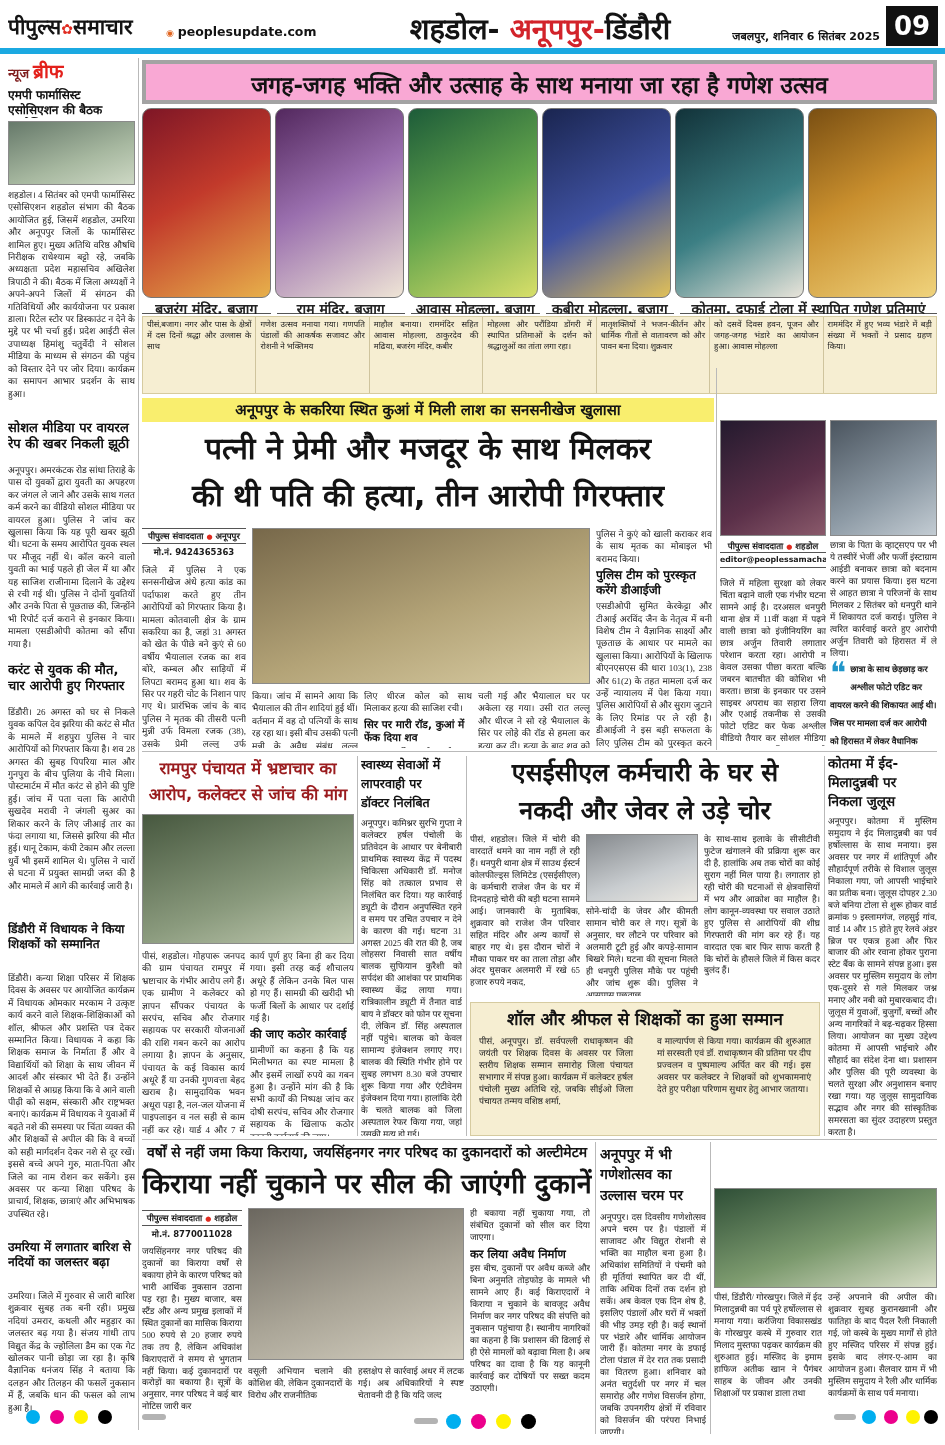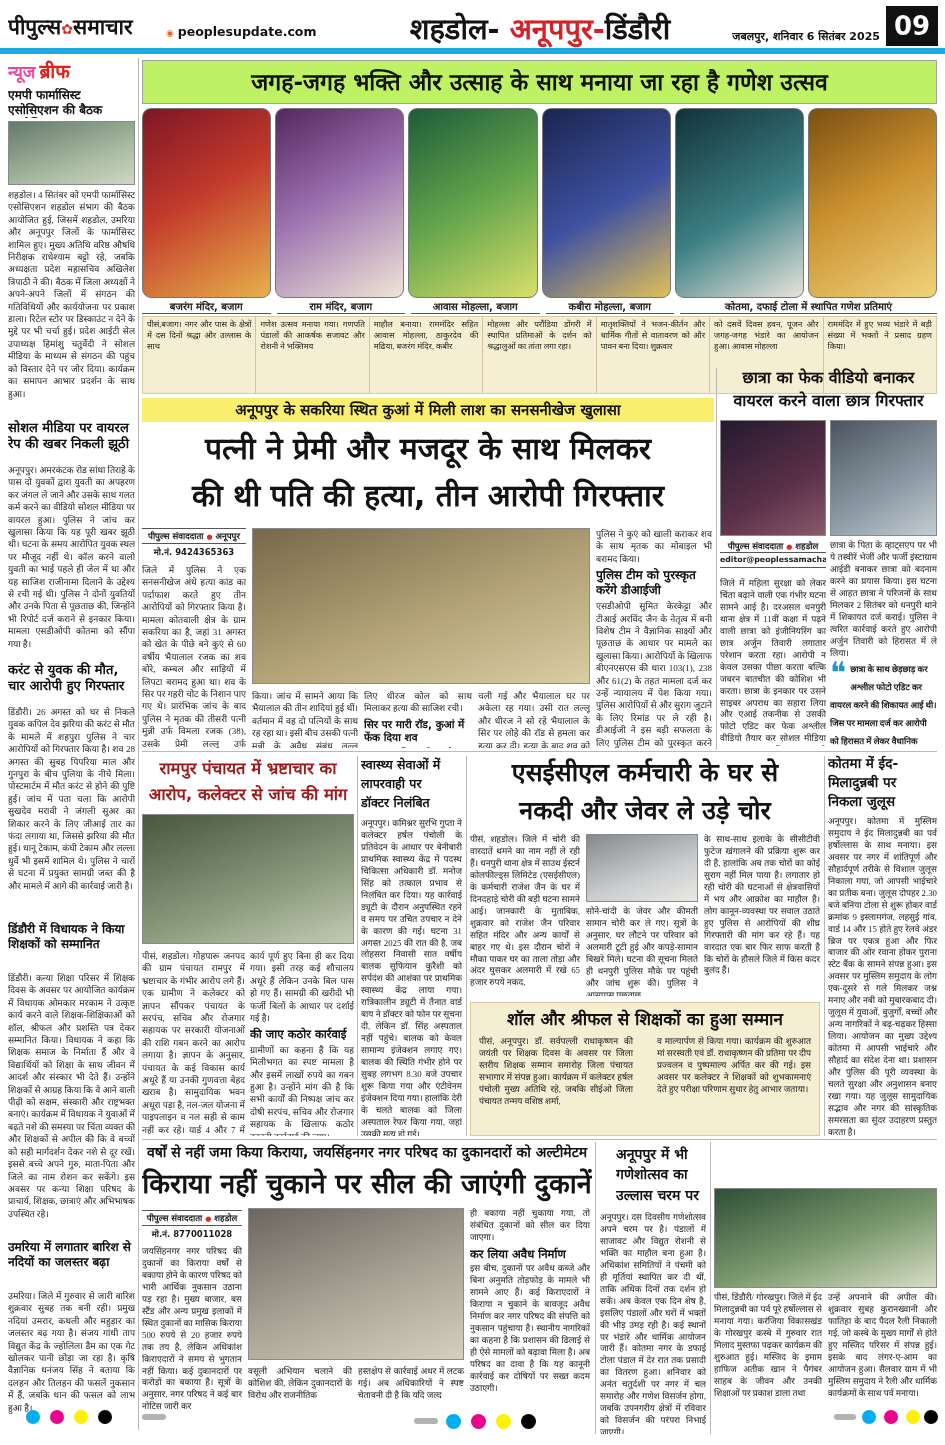--- a/index.html
+++ b/index.html
@@ -11,21 +11,21 @@
 .j{font-size:9px;line-height:1.38;text-align:justify;color:#1c1c1c}
 .j2{font-size:8.8px;line-height:1.36;text-align:justify;color:#1c1c1c}
 .sub{font-family:"DejaVu Sans","Liberation Sans",sans-serif;font-weight:bold;font-size:10.5px;line-height:1.25;color:#111;margin:3px 0 2px}
 .byl{font-size:8.5px;font-weight:bold;text-align:center;border-top:1px solid #555;border-bottom:1px solid #555;padding:2px 0;font-family:"DejaVu Sans",sans-serif;line-height:1.2}
 .phn{font-size:8.5px;font-weight:bold;text-align:center;padding:2px 0;font-family:"DejaVu Sans",sans-serif}
 .red{color:#e02b20}
 .vln{background:#b9b9b9;width:1px}
 .hln{background:#b9b9b9;height:1px}
 .ph{border:1px solid #8a8a8a}
 .tile{border-radius:9px;border:1px solid #777}
-.lab{font-size:10px;font-weight:bold;font-family:"DejaVu Sans",sans-serif;text-align:center;border-bottom:1px solid #555;line-height:1.4;color:#222}
+.lab{font-size:14px;font-weight:bold;font-family:"DejaVu Sans",sans-serif;text-align:center;border-bottom:1px solid #555;line-height:1.4;color:#222}
 .capwrap{background:#f6eed2;border:1px solid #d6cba0;display:flex}
 .capcol{font-size:8.2px;line-height:1.32;text-align:justify;padding:3px 4px;border-left:1px solid #cfc49d;flex:1}
 .capcol:first-child{border-left:none}
 .nbt{font-family:"DejaVu Sans",sans-serif;font-weight:bold;font-size:12px;line-height:1.22;color:#101010}
 
 .g1{background:linear-gradient(150deg,#7e1626,#c23a2b 45%,#e7b04b)}
 .g2{background:linear-gradient(150deg,#53285e,#96б0?,#96 0 0)}
 .g2{background:linear-gradient(150deg,#53285e,#9a6fae 45%,#efe5d6)}
 .g3{background:linear-gradient(150deg,#1d5c39,#63a44c 50%,#d8df69)}
 .g4{background:linear-gradient(150deg,#1a2550,#3f51a0 52%,#e0c059)}
@@ -58,21 +58,21 @@
   <div class="abs ctr" style="left:300px;top:8px;width:480px;height:40px">
     <span class="hd" style="font-size:29px">शहडोल- </span><span class="hd" style="font-size:29px;color:#d2232a">अनूपपुर-</span><span class="hd" style="font-size:29px">डिंडौरी</span>
   </div>
   <div class="abs hd" style="left:690px;top:28px;width:190px;height:16px;font-size:11px;text-align:right">जबलपुर, शनिवार 6 सितंबर 2025</div>
   <div class="abs ctr" style="left:886px;top:6px;width:52px;height:40px;background:#111">
     <span class="hd" style="color:#fff;font-size:26px;line-height:40px">09</span>
   </div>
   <div class="abs" style="left:0;top:48px;width:945px;height:6px;background:#1ba9e1"></div>
 
   <div class="abs" style="left:8px;top:58px;width:128px;height:28px">
-    <span class="hd" style="font-size:17px;color:#ec4899">न्यूज</span>
+    <span class="hd" style="font-size:13px;color:#7f1d1d">न्यूज</span>
     <span class="hd" style="font-size:19px;color:#e3201b">ब्रीफ</span>
   </div>
 
   <div class="abs nbt" style="left:8px;top:88px;width:127px;height:30px">एमपी फार्मासिस्ट एसोसिएशन की बैठक आयोजित</div>
   <div class="abs ph g7" style="left:8px;top:121px;width:127px;height:64px"></div>
   <div class="abs j" style="left:8px;top:189px;width:127px;height:228px">शहडोल। 4 सितंबर को एमपी फार्मासिस्ट एसोसिएशन शहडोल संभाग की बैठक आयोजित हुई, जिसमें शहडोल, उमरिया और अनूपपुर जिलों के फार्मासिस्ट शामिल हुए। मुख्य अतिथि वरिष्ठ औषधि निरीक्षक राधेश्याम बट्टो रहे, जबकि अध्यक्षता प्रदेश महासचिव अखिलेश त्रिपाठी ने की। बैठक में जिला अध्यक्षों ने अपने-अपने जिलों में संगठन की गतिविधियों और कार्ययोजना पर प्रकाश डाला। रिटेल स्टोर पर डिस्काउंट न देने के मुद्दे पर भी चर्चा हुई। प्रदेश आईटी सेल उपाध्यक्ष हिमांशु चतुर्वेदी ने सोशल मीडिया के माध्यम से संगठन की पहुंच को विस्तार देने पर जोर दिया। कार्यक्रम का समापन आभार प्रदर्शन के साथ हुआ।</div>
 
   <div class="abs nbt" style="left:8px;top:420px;width:127px;height:42px;font-size:13px">सोशल मीडिया पर वायरल रेप की खबर निकली झूठी</div>
   <div class="abs j" style="left:8px;top:464px;width:127px;height:196px">अनूपपुर। अमरकंटक रोड सांधा तिराहे के पास दो युवकों द्वारा युवती का अपहरण कर जंगल ले जाने और उसके साथ गलत कर्म करने का वीडियो सोशल मीडिया पर वायरल हुआ। पुलिस ने जांच कर खुलासा किया कि यह पूरी खबर झूठी थी। घटना के समय आरोपित युवक स्थल पर मौजूद नहीं थे। कॉल करने वालो युवती का भाई पहले ही जेल में था और यह साजिश राजीनामा दिलाने के उद्देश्य से रची गई थी। पुलिस ने दोनों युवतियों और उनके पिता से पूछताछ की, जिन्होंने भी रिपोर्ट दर्ज कराने से इनकार किया। मामला एसडीओपी कोतमा को सौंपा गया है।</div>
 
@@ -80,21 +80,21 @@
   <div class="abs j" style="left:8px;top:706px;width:127px;height:214px">डिंडौरी। 26 अगस्त को घर से निकले युवक कपिल देव झरिया की करंट से मौत के मामले में शहपुरा पुलिस ने चार आरोपियों को गिरफ्तार किया है। शव 28 अगस्त की सुबह पिपरिया माल और गुनपुरा के बीच पुलिया के नीचे मिला। पोस्टमार्टम में मौत करंट से होने की पुष्टि हुई। जांच में पता चला कि आरोपी सुखदेव मरावी ने जंगली सुअर का शिकार करने के लिए जीआई तार का फंदा लगाया था, जिससे झरिया की मौत हुई। धानू टेकाम, कंघी टेकाम और लल्ला धुर्वे भी इसमें शामिल थे। पुलिस ने चारों से घटना में प्रयुक्त सामग्री जब्त की है और मामले में आगे की कार्रवाई जारी है।</div>
 
   <div class="abs nbt" style="left:8px;top:922px;width:127px;height:48px">डिंडौरी में विधायक ने किया शिक्षकों को सम्मानित</div>
   <div class="abs j" style="left:8px;top:972px;width:127px;height:264px">डिंडौरी। कन्या शिक्षा परिसर में शिक्षक दिवस के अवसर पर आयोजित कार्यक्रम में विधायक ओमकार मरकाम ने उत्कृष्ट कार्य करने वाले शिक्षक-शिक्षिकाओं को शॉल, श्रीफल और प्रशस्ति पत्र देकर सम्मानित किया। विधायक ने कहा कि शिक्षक समाज के निर्माता हैं और वे विद्यार्थियों को शिक्षा के साथ जीवन में आदर्श और संस्कार भी देते हैं। उन्होंने शिक्षकों से आग्रह किया कि वे आने वाली पीढ़ी को सक्षम, संस्कारी और राष्ट्रभक्त बनाएं। कार्यक्रम में विधायक ने युवाओं में बढ़ते नशे की समस्या पर चिंता व्यक्त की और शिक्षकों से अपील की कि वे बच्चों को सही मार्गदर्शन देकर नशे से दूर रखें। इससे बच्चे अपने गुरु, माता-पिता और जिले का नाम रोशन कर सकेंगे। इस अवसर पर कन्या शिक्षा परिषद के प्राचार्य, शिक्षक, छात्राएं और अभिभाषक उपस्थित रहे।</div>
 
   <div class="abs nbt" style="left:8px;top:1240px;width:127px;height:48px">उमरिया में लगातार बारिश से नदियों का जलस्तर बढ़ा</div>
   <div class="abs j" style="left:8px;top:1290px;width:127px;height:134px">उमरिया। जिले में गुरुवार से जारी बारिश शुक्रवार सुबह तक बनी रही। प्रमुख नदियां उमरार, कथली और महुड़ार का जलस्तर बढ़ गया है। संजय गांधी ताप विद्युत केंद्र के ज्होलिला डैम का एक गेट खोलकर पानी छोड़ा जा रहा है। कृषि वैज्ञानिक धनंजय सिंह ने बताया कि दलहन और तिलहन की फसलें नुकसान में हैं, जबकि धान की फसल को लाभ हुआ है।</div>
 
   <div class="abs vln" style="left:138px;top:58px;height:1372px"></div>
 
-  <div class="abs ctr" style="left:142px;top:60px;width:795px;height:44px;background:#bef264;border:1px solid #a3a3a3">
+  <div class="abs ctr" style="left:142px;top:60px;width:795px;height:44px;background:#f9a8d4;border:4px solid #a3a3a3">
     <span class="hd" style="font-size:23px;line-height:42px">जगह-जगह भक्ति और उत्साह के साथ मनाया जा रहा है गणेश उत्सव</span>
   </div>
   <div class="abs" style="left:142px;top:108px;width:795px;height:190px;display:flex;gap:4px">
     <div class="tile g1" style="flex:1"></div>
     <div class="tile g2" style="flex:1"></div>
     <div class="tile g3" style="flex:1"></div>
     <div class="tile g4" style="flex:1"></div>
     <div class="tile g5" style="flex:1"></div>
     <div class="tile g6" style="flex:1"></div>
   </div>
@@ -136,24 +136,20 @@
   </div>
   <div class="abs j" style="left:478px;top:690px;width:112px;height:58px">चली गई और भैयालाल घर पर अकेला रह गया। उसी रात लल्लू और धीरज ने सो रहे भैयालाल के सिर पर लोहे की रॉड से हमला कर हत्या कर दी। हत्या के बाद शव को बोरे और कम्बल में लपेटकर कुएं में फेंक दिया।</div>
   <div class="abs" style="left:596px;top:528px;width:116px;height:220px">
     <div class="j">पुलिस ने कुएं को खाली कराकर शव के साथ मृतक का मोबाइल भी बरामद किया।</div>
     <div class="sub" style="font-size:12px">पुलिस टीम को पुरस्कृत करेंगे डीआईजी</div>
     <div class="j">एसडीओपी सुमित केरकेट्टा और टीआई अरविंद जैन के नेतृत्व में बनी विशेष टीम ने वैज्ञानिक साक्ष्यों और पूछताछ के आधार पर मामले का खुलासा किया। आरोपियों के खिलाफ बीएनएसएस की धारा 103(1), 238 और 61(2) के तहत मामला दर्ज कर उन्हें न्यायालय में पेश किया गया। पुलिस आरोपियों से और सुराग जुटाने के लिए रिमांड पर ले रही है। डीआईजी ने इस बड़ी सफलता के लिए पुलिस टीम को पुरस्कृत करने की घोषणा की है।</div>
   </div>
 
   <div class="abs vln" style="left:716px;top:368px;height:382px"></div>
 
-  <div class="abs ctr" style="left:720px;top:366px;width:217px;height:48px">
-    <div class="hd" style="font-size:16px;line-height:1.45">छात्रा का फेक वीडियो बनाकर</div>
-    <div class="hd" style="font-size:16px;line-height:1.45">वायरल करने वाला छात्र गिरफ्तार</div>
-  </div>
   <div class="abs ph g9" style="left:720px;top:420px;width:106px;height:116px"></div>
   <div class="abs ph g10" style="left:830px;top:420px;width:107px;height:116px"></div>
   <div class="abs" style="left:720px;top:540px;width:106px;height:32px">
     <div class="byl" style="border:none;padding:1px 0"><span>पीपुल्स संवाददाता</span> <span class="red" style="font-size:7px">●</span> <span>शहडोल</span></div>
     <div class="byl" style="font-size:7.8px">editor@peoplessamachar.co.in</div>
   </div>
   <div class="abs j2" style="left:720px;top:578px;width:106px;height:168px">जिले में महिला सुरक्षा को लेकर चिंता बढ़ाने वाली एक गंभीर घटना सामने आई है। दरअसल धनपुरी थाना क्षेत्र में 11वीं कक्षा में पढ़ने वाली छात्रा को इंजीनियरिंग का छात्र अर्जुन तिवारी लगातार परेशान करता रहा। आरोपी न केवल उसका पीछा करता बल्कि जबरन बातचीत की कोशिश भी करता। छात्रा के इनकार पर उसने साइबर अपराध का सहारा लिया और एआई तकनीक से उसकी फोटो एडिट कर फेक अश्लील वीडियो तैयार कर सोशल मीडिया पर वायरल कर दिया। इतना ही नहीं, आरोपी ने</div>
   <div class="abs j2" style="left:830px;top:540px;width:107px;height:116px">छात्रा के पिता के व्हाट्सएप पर भी ये तस्वीरें भेजीं और फर्जी इंस्टाग्राम आईडी बनाकर छात्रा को बदनाम करने का प्रयास किया। इस घटना से आहत छात्रा ने परिजनों के साथ मिलकर 2 सितंबर को धनपुरी थाने में शिकायत दर्ज कराई। पुलिस ने त्वरित कार्रवाई करते हुए आरोपी अर्जुन तिवारी को हिरासत में ले लिया।</div>
   <div class="abs" style="left:830px;top:658px;width:107px;height:90px">
     <span class="qmark">❝</span>
@@ -225,21 +221,21 @@
   <div class="abs j2" style="left:248px;top:1366px;width:104px;height:48px">वसूली अभियान चलाने की कोशिश की, लेकिन दुकानदारों के विरोध और राजनीतिक</div>
   <div class="abs j2" style="left:358px;top:1366px;width:106px;height:48px">हस्तक्षेप से कार्रवाई अधर में लटक गई। अब अधिकारियों ने स्पष्ट चेतावनी दी है कि यदि जल्द</div>
   <div class="abs" style="left:470px;top:1208px;width:120px;height:206px">
     <div class="j2">ही बकाया नहीं चुकाया गया, तो संबंधित दुकानों को सील कर दिया जाएगा।</div>
     <div class="sub" style="font-size:11.5px">कर लिया अवैध निर्माण</div>
     <div class="j2">इस बीच, दुकानों पर अवैध कब्जे और बिना अनुमति तोड़फोड़ के मामले भी सामने आए हैं। कई किराएदारों ने किराया न चुकाने के बावजूद अवैध निर्माण कर नगर परिषद की संपत्ति को नुकसान पहुंचाया है। स्थानीय नागरिकों का कहना है कि प्रशासन की ढिलाई से ही ऐसे मामलों को बढ़ावा मिला है। अब परिषद का दावा है कि यह कानूनी कार्रवाई कर दोषियों पर सख्त कदम उठाएगी।</div>
   </div>
 
   <div class="abs vln" style="left:595px;top:1142px;height:292px"></div>
 
-  <div class="abs" style="left:616px;top:1144px;width:106px;height:64px">
+  <div class="abs" style="left:600px;top:1144px;width:106px;height:64px">
     <div class="hd" style="font-size:14px;line-height:1.45">अनूपपुर में भी</div>
     <div class="hd" style="font-size:14px;line-height:1.45">गणेशोत्सव का</div>
     <div class="hd" style="font-size:14px;line-height:1.45">उल्लास चरम पर</div>
   </div>
   <div class="abs j2" style="left:600px;top:1212px;width:106px;height:222px">अनूपपुर। दस दिवसीय गणेशोत्सव अपने चरम पर है। पंडालों में साजावट और विद्युत रोशनी से भक्ति का माहौल बना हुआ है। अधिकांश समितियों ने पंचमी को ही मूर्तियां स्थापित कर दी थीं, ताकि अधिक दिनों तक दर्शन हो सकें। अब केवल एक दिन शेष है, इसलिए पंडालों और घरों में भक्तों की भीड़ उमड़ रही है। कई स्थानों पर भंडारे और धार्मिक आयोजन जारी हैं। कोतमा नगर के डफाई टोला पंडाल में देर रात तक प्रसादी का वितरण हुआ। शनिवार को अनंत चतुर्दशी पर नगर में चल समारोह और गणेश विसर्जन होगा, जबकि उपनगरीय क्षेत्रों में रविवार को विसर्जन की परंपरा निभाई जाएगी।</div>
 
   <div class="abs vln" style="left:710px;top:1142px;height:292px"></div>
 
   <div class="abs ph g14" style="left:714px;top:1188px;width:223px;height:100px"></div>
   <div class="abs j2" style="left:714px;top:1292px;width:108px;height:142px">पीसं, डिंडौरी/ गोरखपुर। जिले में ईद मिलादुन्नबी का पर्व पूरे हर्षोल्लास से मनाया गया। करंजिया विकासखंड के गोरखपुर कस्बे में गुरुवार रात मिलाद मुस्तफा पढ़कर कार्यक्रम की शुरुआत हुई। मस्जिद के इमाम हाफिज अतीक खान ने पैगंबर साहब के जीवन और उनकी शिक्षाओं पर प्रकाश डाला तथा</div>

